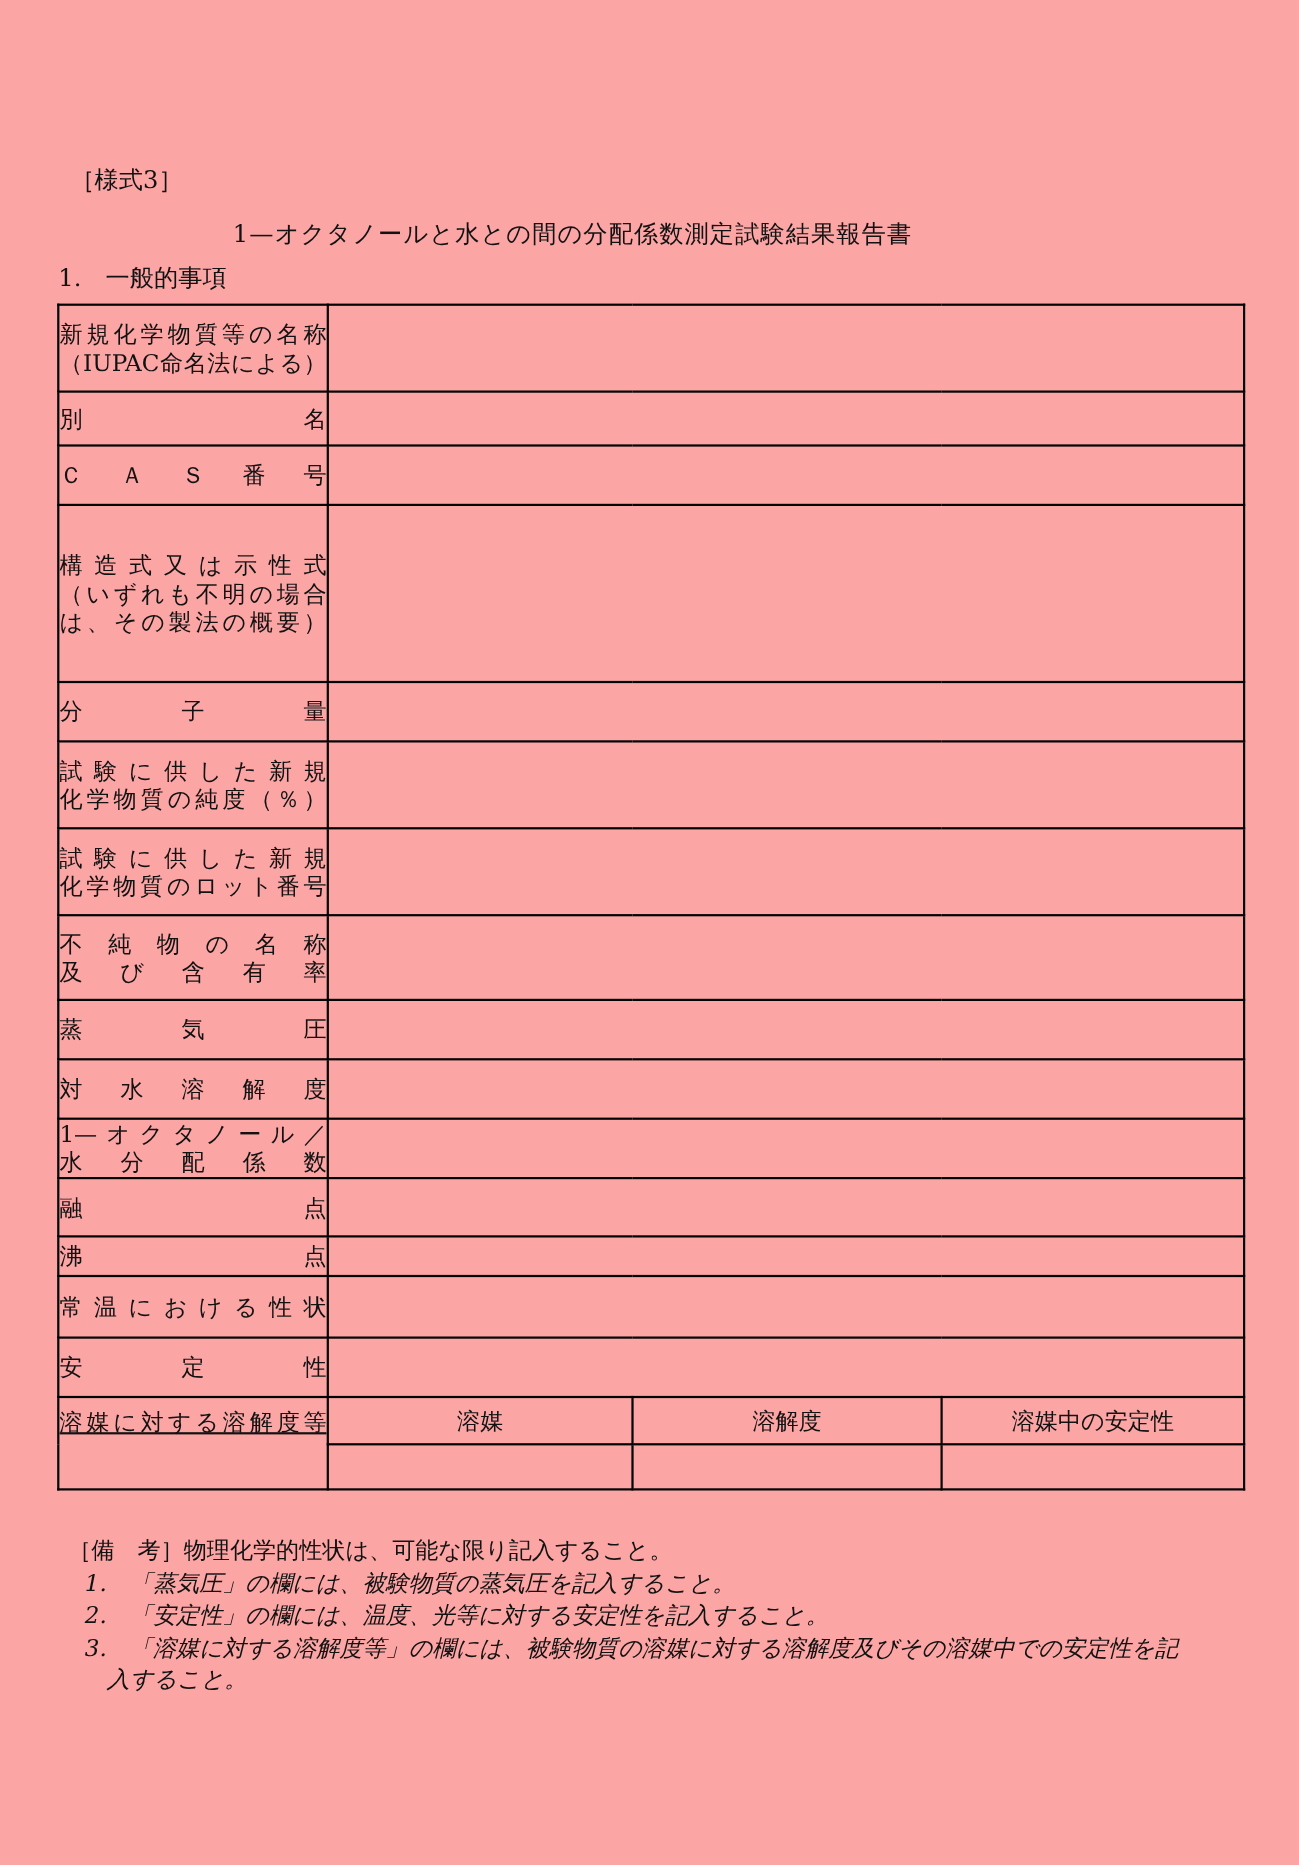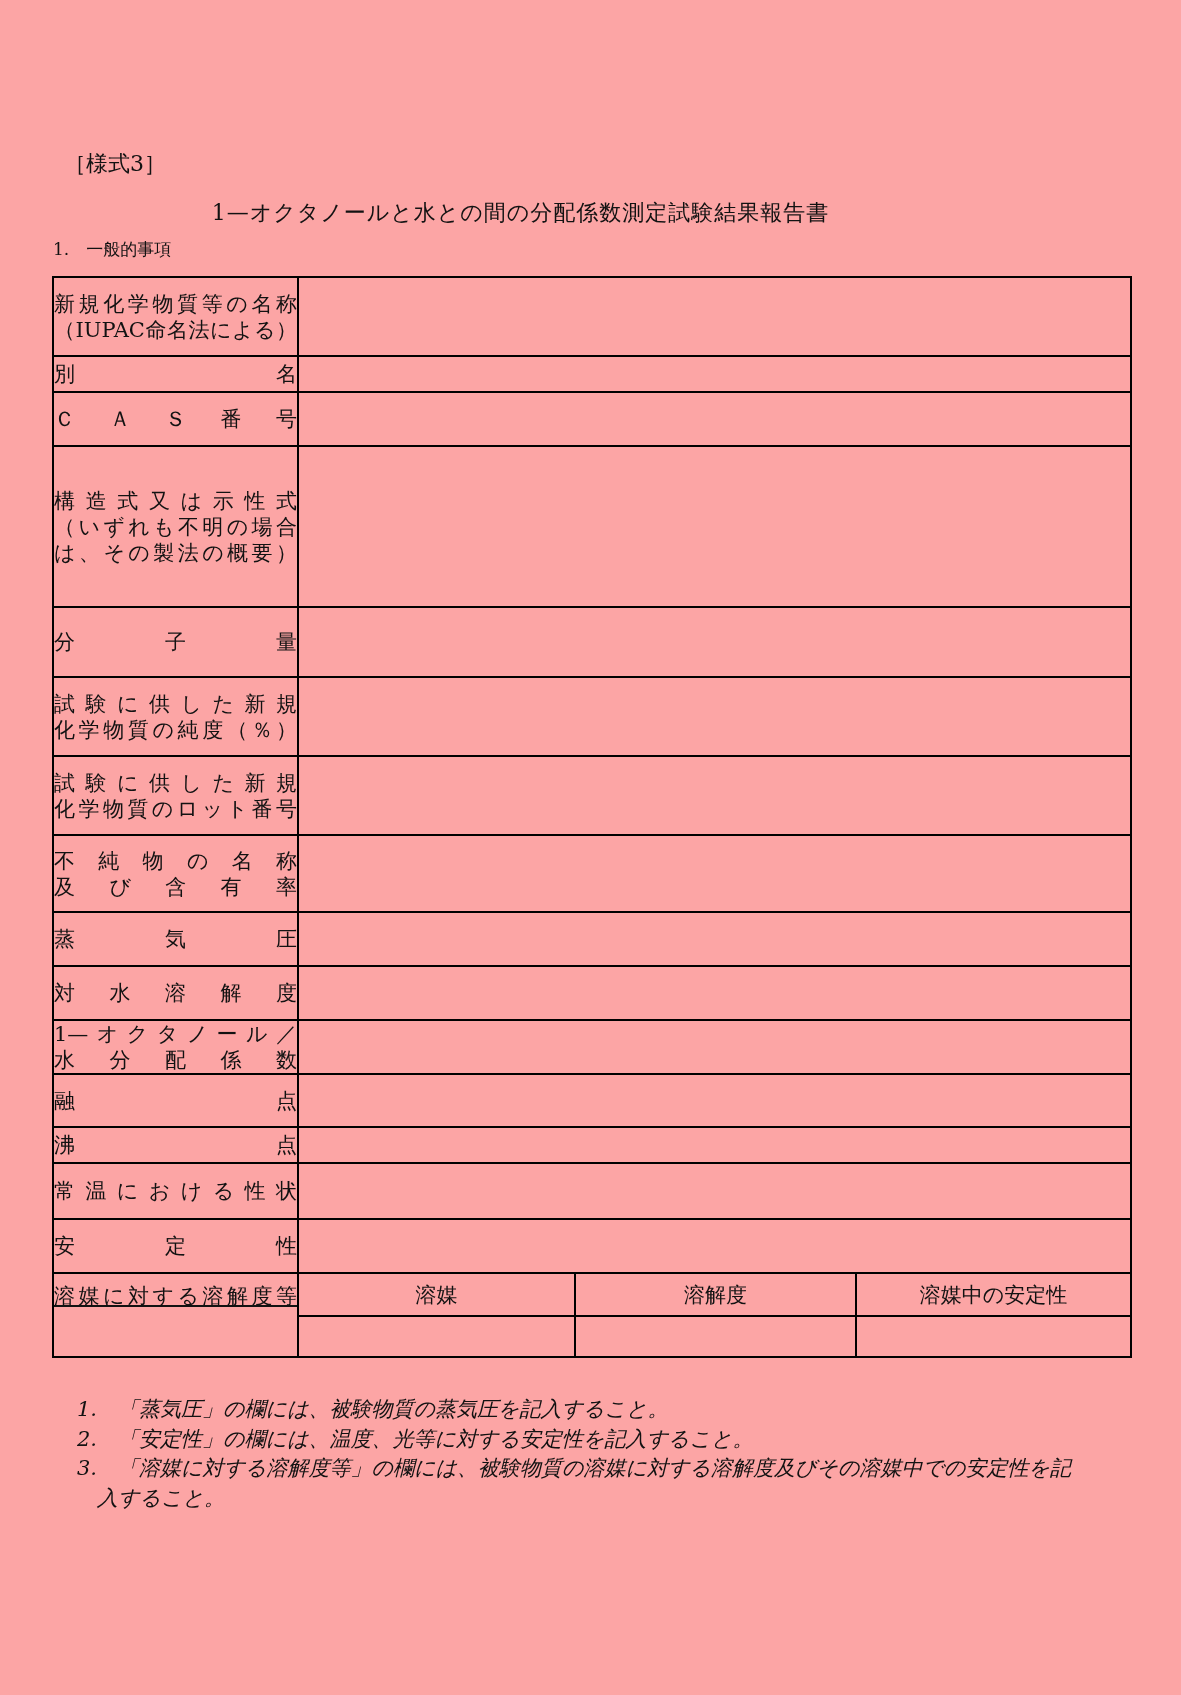--- a/index.html
+++ b/index.html
@@ -30,21 +30,21 @@
     width: 1041px;
     text-align: center;
     font-size: 22px;
     letter-spacing: 1px;
     white-space: nowrap;
   }
   .section-heading {
     position: absolute;
     top: 238px;
     left: 53px;
-    font-size: 17px;
+    font-size: 22px;
     white-space: nowrap;
   }
   table.main-table {
     position: absolute;
     top: 276px;
     left: 52px;
     width: 1078px;
     border-collapse: collapse;
     table-layout: fixed;
   }
@@ -109,35 +109,35 @@
       <col style="width:277px">
       <col style="width:281px">
       <col style="width:275px">
     </colgroup>
     <tbody>
       <tr style="height:79px">
         <td class="label-cell">新規化学物質等の名称
 （IUPAC命名法による）</td>
         <td class="value-cell" colspan="3"></td>
       </tr>
-      <tr style="height:36px">
+      <tr style="height:49px">
         <td class="label-cell">別名</td>
         <td class="value-cell" colspan="3"></td>
       </tr>
       <tr style="height:54px">
         <td class="label-cell">ＣＡＳ番号</td>
         <td class="value-cell" colspan="3"></td>
       </tr>
       <tr style="height:161px">
         <td class="label-cell">構造式又は示性式
 （いずれも不明の場合
 は、その製法の概要）</td>
         <td class="value-cell" colspan="3"></td>
       </tr>
-      <tr style="height:70px">
+      <tr style="height:54px">
         <td class="label-cell">分子量</td>
         <td class="value-cell" colspan="3"></td>
       </tr>
       <tr style="height:79px">
         <td class="label-cell">試験に供した新規
 化学物質の純度（％）</td>
         <td class="value-cell" colspan="3"></td>
       </tr>
       <tr style="height:79px">
         <td class="label-cell">試験に供した新規
@@ -186,18 +186,19 @@
       </tr>
       <tr style="height:41px">
         <td class="value-cell"></td>
         <td class="value-cell"></td>
         <td class="value-cell"></td>
       </tr>
     </tbody>
   </table>
 
   <div class="notes">
+    <div class="note-remark">［備　考］物理化学的性状は、可能な限り記入すること。</div>
     <div class="note-item">1.　「蒸気圧」の欄には、被験物質の蒸気圧を記入すること。</div>
     <div class="note-item">2.　「安定性」の欄には、温度、光等に対する安定性を記入すること。</div>
     <div class="note-item">3.　「溶媒に対する溶解度等」の欄には、被験物質の溶媒に対する溶解度及びその溶媒中での安定性を記入すること。</div>
   </div>
 
 </div>
 
 </body></html>

